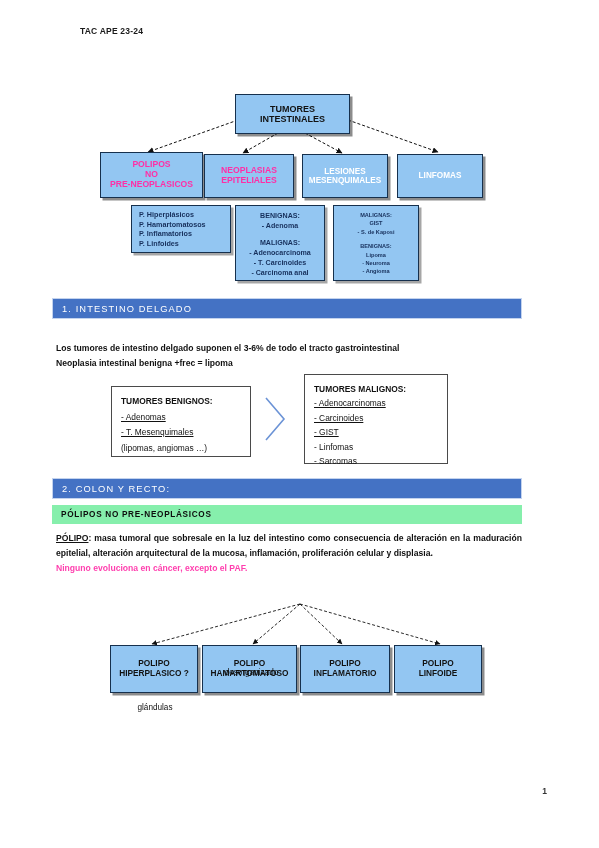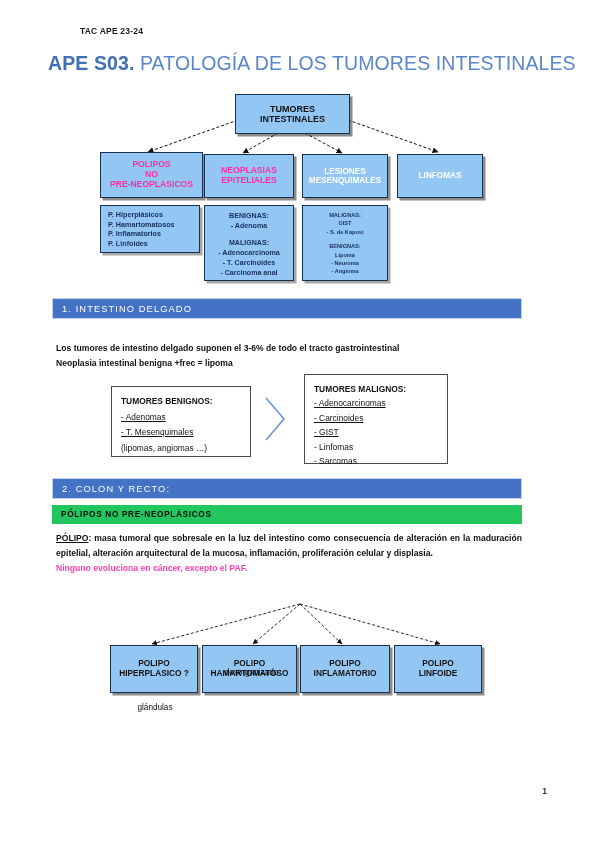--- a/index.html
+++ b/index.html
@@ -31,37 +31,37 @@
   }
   .dbox .t{width:100%;padding:0 2px;}
   .bold-blk{font-weight:bold;color:#121212;}
   .bold-pink{font-weight:bold;color:#ff2ea6;}
   .bold-wht{font-weight:bold;color:#ffffff;}
 
   .listbox{
     position:absolute;box-sizing:border-box;
     background:#93c6f2;border:1.3px solid #16304d;
     box-shadow:2.5px 2.5px 0 rgba(0,0,0,.35);
-    color:#17305c;font-weight:bold;line-height:1.32;
+    color:#17305c;font-weight:bold;line-height:1.32;margin-left:31px;
   }
   .listbox.left{padding:4px 0 4px 7px;text-align:left;font-size:7.2px;}
   .listbox.ctr{padding:5px 2px;text-align:center;}
 
   svg.arrows{position:absolute;left:0;top:0;overflow:visible;}
 
   
   .secbar{
     position:absolute;left:52px;width:470px;height:21px;
     background:#4472c4;border:1px solid #c3d3ee;box-sizing:border-box;
     color:#ffffff;font-size:9.3px;letter-spacing:1.1px;
     display:flex;align-items:center;padding-left:9px;
   }
   .subbar{
     position:absolute;left:52px;width:470px;height:19px;
-    background:#22c55e;box-sizing:border-box;
+    background:#86efac;box-sizing:border-box;
     color:#0d0d0d;font-size:8.2px;font-weight:bold;letter-spacing:.7px;
     display:flex;align-items:center;padding-left:9px;
   }
 
   
   .para{
     position:absolute;color:#111111;font-size:8.6px;font-weight:bold;line-height:1.62;
   }
   .para.just{text-align:justify;}
   .para .u{text-decoration:underline;}
@@ -84,23 +84,20 @@
     position:absolute;right:52px;top:786px;
     font-size:8.5px;font-weight:bold;color:#333;
   }
 </style>
 </head>
 <body>
 
 <div class="page">
 
   <div class="kicker">TAC APE 23-24</div>
-  <div class="title">
-    <b>APE S03.</b><span> PATOLOGÍA DE LOS TUMORES INTESTINALES</span>
-  </div>
 
   <svg class="arrows" width="599" height="848" aria-hidden="true">
     <defs>
       <marker id="ah" markerWidth="7" markerHeight="7" refX="5.5" refY="3" orient="auto">
         <path d="M0,0 L6,3 L0,6 z" fill="#111"></path>
       </marker>
     </defs>
 
     <line x1="238" y1="120" x2="148" y2="152" stroke="#111" stroke-width="1" stroke-dasharray="3,2" marker-end="url(#ah)"></line>
 

